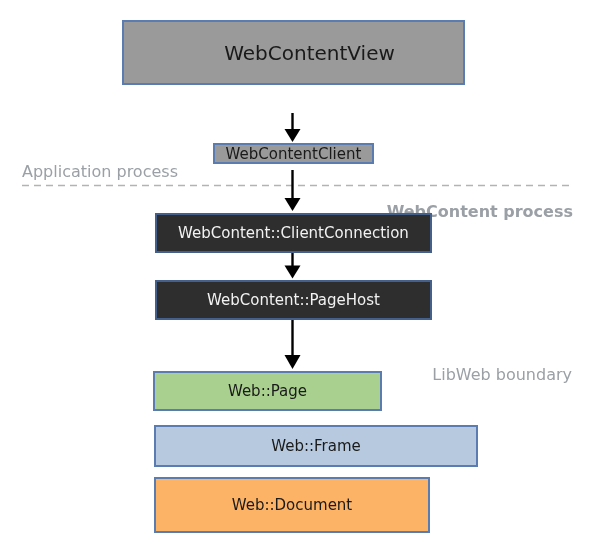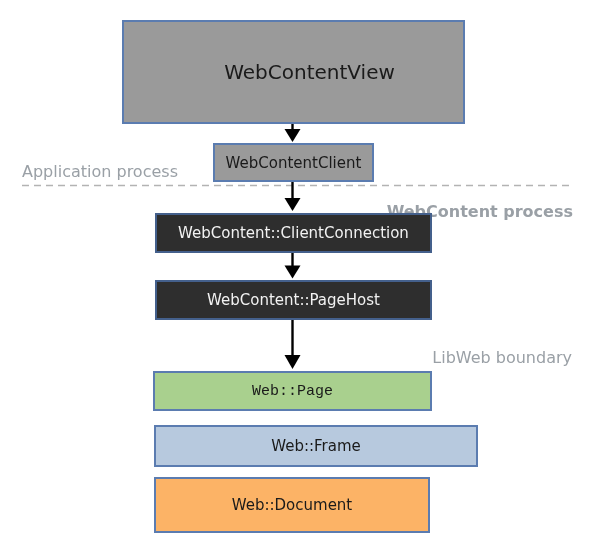--- a/index.html
+++ b/index.html
@@ -35,59 +35,58 @@
     box-sizing: border-box;
     display: flex;
     align-items: center;
     justify-content: center;
     text-align: center;
     border: 2px solid var(--box-border, #5b7cb0);
     font-size: 15px;
     color: #1a1a1a;
   }
   .box-view {
-    left: 122px; top: 20px; width: 343px; height: 104px;
+    left: 122px; top: 20px; width: 343px; height: 65px;
     background: var(--gray-fill, #9a9a9a);
     font-size: 20px;
     padding-left: 32px;
   }
   .box-client {
-    left: 213px; top: 143px; width: 161px; height: 39px;
+    left: 213px; top: 143px; width: 161px; height: 21px;
     background: var(--gray-fill, #9a9a9a);
   }
   .box-dark {
     left: 155px; width: 277px; height: 40px;
     background: var(--dark-fill, #2e2e2e);
     border-color: var(--dark-border, #44608c);
     color: #f2f2f2;
   }
   .box-clientconnection { top: 213px; }
   .box-pagehost { top: 280px; }
   .box-page {
-    left: 153px; top: 371px; width: 279px; height: 40px;
+    left: 153px; top: 371px; width: 229px; height: 40px;
     background: var(--green-fill, #a9d08e);
-    font-family: Liberation Mono, monospace;
   }
   .box-frame {
     left: 154px; top: 425px; width: 324px; height: 42px;
     background: var(--blue-fill, #b7c9de);
   }
   .box-document {
     left: 154px; top: 477px; width: 276px; height: 56px;
     background: var(--orange-fill, #fcb366);
   }
   .region-label {
     position: absolute;
     font-size: 16px;
     color: var(--label-gray, #9aa0a6);
     white-space: nowrap;
   }
   .label-application { left: 22px; top: 162px; }
   .label-webcontent  { left: 333px; top: 202px; width: 240px; text-align: right; font-weight: bold; }
-  .label-libweb      { left: 332px; top: 348px; width: 240px; text-align: right; }
+  .label-libweb      { left: 332px; top: 365px; width: 240px; text-align: right; }
 </style>
 </head>
 <body>
 
 <div class="canvas">
 
   <svg class="overlay" width="603" height="546" viewBox="0 0 603 546" xmlns="http://www.w3.org/2000/svg">
     <line class="dashed-line" x1="22" y1="185.5" x2="573" y2="185.5"></line>
     <g>
       <line class="arrow-line" x1="292.5" y1="113" x2="292.5" y2="131"></line>

